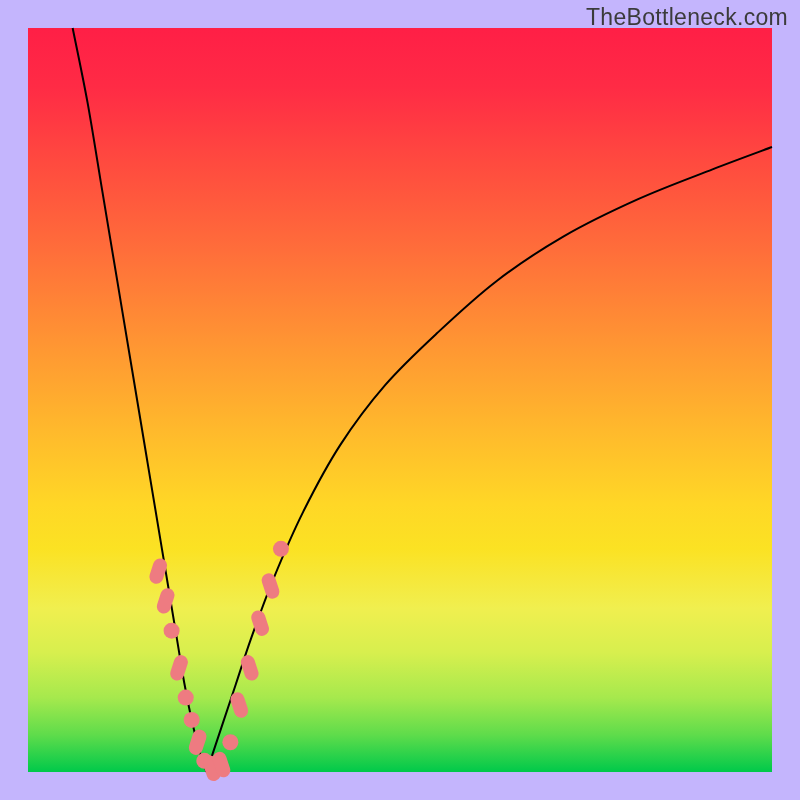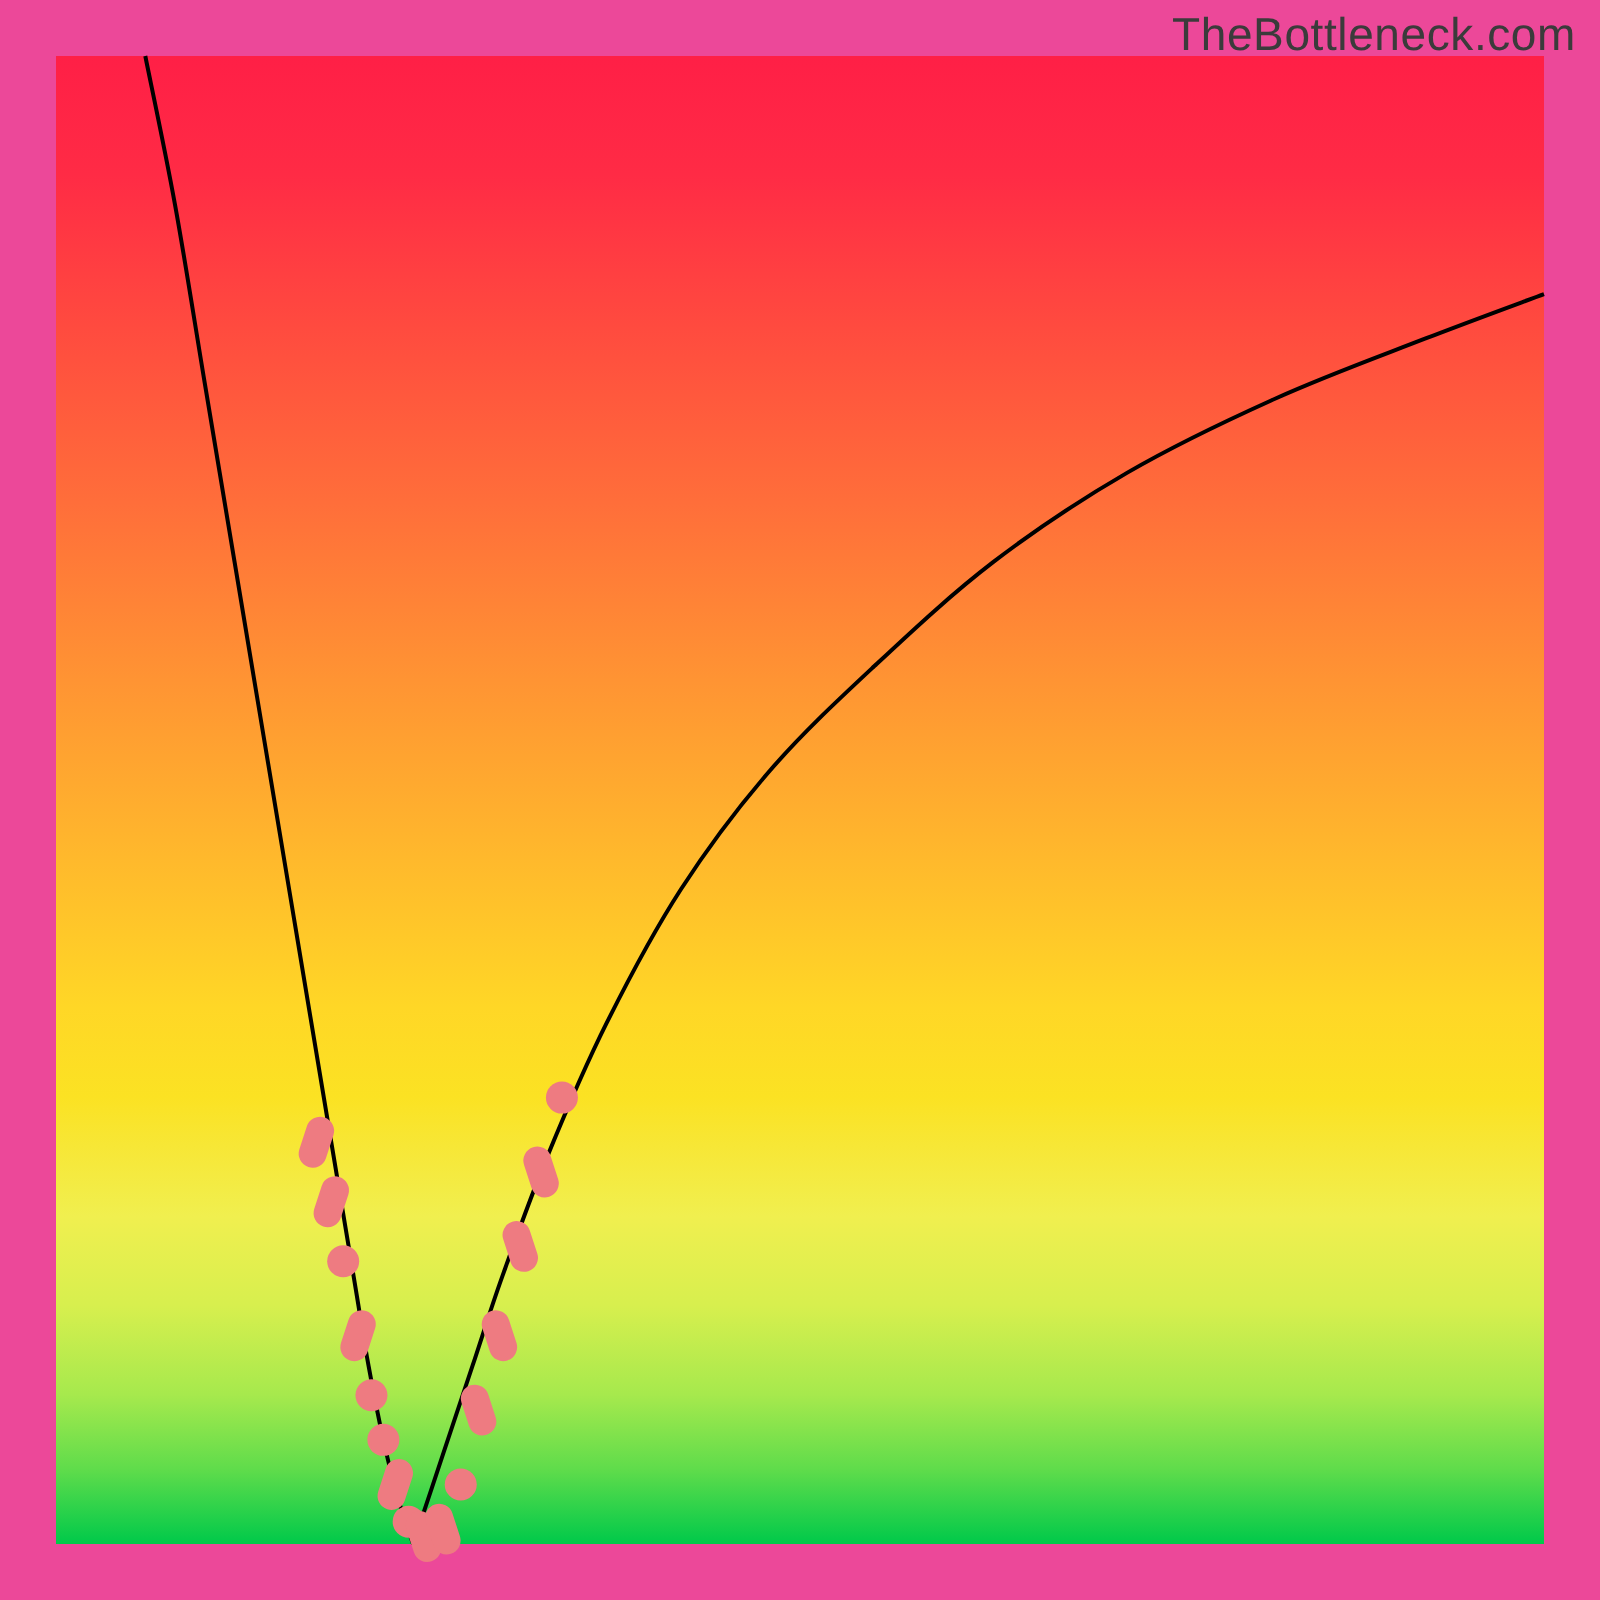--- a/index.html
+++ b/index.html
@@ -10,21 +10,21 @@
     overflow: hidden;
     background: #000;
     font-family: Arial, Helvetica, sans-serif;
   }
   .frame {
     position: absolute;
     left: 0;
     top: 0;
     width: 800px;
     height: 800px;
-    background: #ec4899;
+    background: #c4b5fd;
   }
   .plot {
     position: absolute;
     left: 28px;
     top: 28px;
     width: 744px;
     height: 744px;
     
     background: linear-gradient(to bottom,
       #ff1f46 0%,

